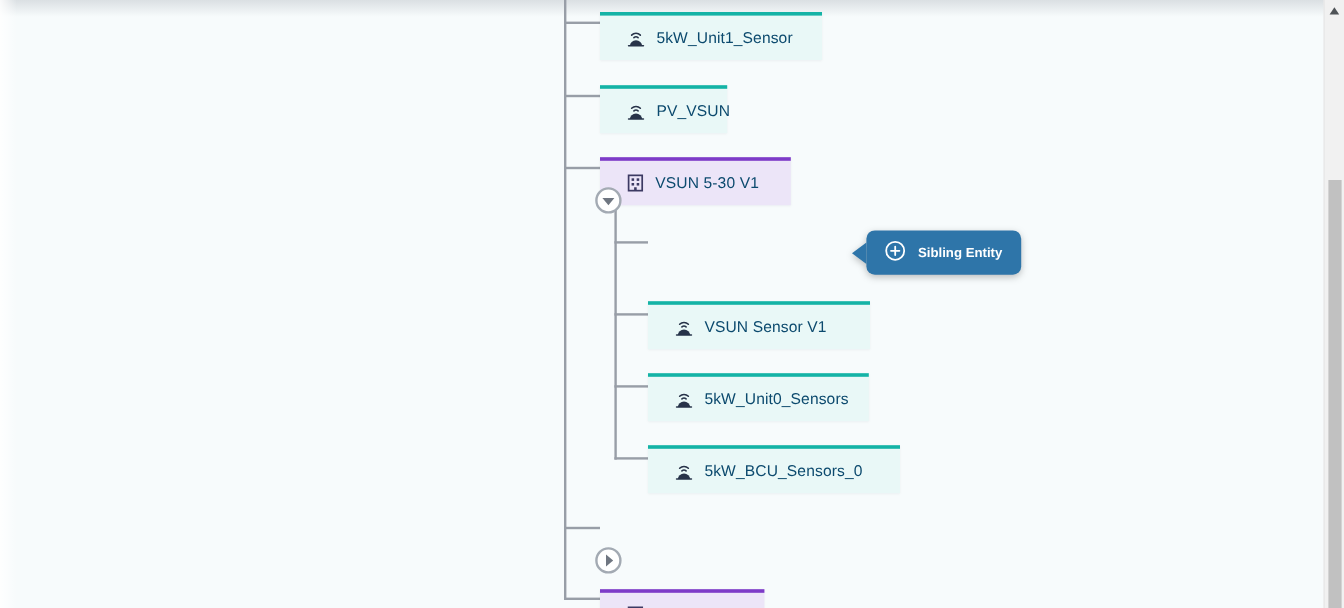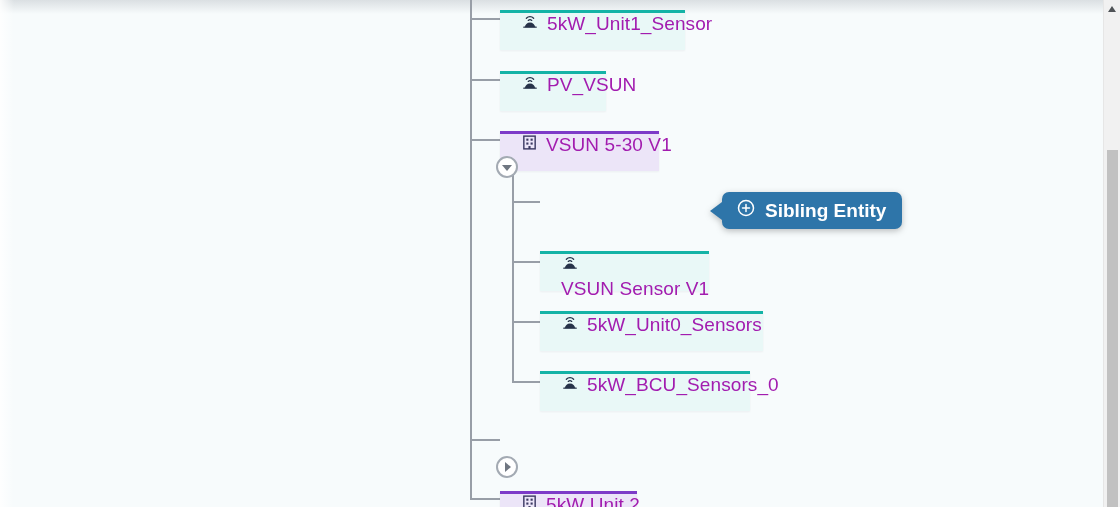--- a/index.html
+++ b/index.html
@@ -37,37 +37,37 @@
   #branch-8{left:470px;top:439px;width:30px;}
   #branch-9{left:470px;top:498px;width:30px;}
   #branch-4{left:512px;top:201px;width:28px;}
   #branch-5{left:512px;top:261px;width:28px;}
   #branch-6{left:512px;top:321px;width:28px;}
   #branch-7{left:512px;top:381px;width:28px;}
 
   
   .node{
     position:absolute;height:40px;box-sizing:border-box;
-    display:flex;align-items:flex-start;gap:8px;
+    display:flex;align-items:center;gap:8px;
     padding:0 20px 0 21px;
     border-top:3px solid;
-    font-size:19px;color:#a21caf;letter-spacing:.1px;
+    font-size:13px;color:#0c4a6e;letter-spacing:.1px;
     box-shadow:0 1px 2px rgba(16,24,40,.05);
     white-space:nowrap;
   }
   .node.teal{background:#e9f8f7;border-top-color:#14b3a6;}
   .node.purple{background:#ece5f8;border-top-color:#7d3bc8;}
   .node .icon{display:flex;align-items:center;justify-content:center;flex:0 0 auto;}
 
   #node-0{left:500px;top:10px;width:185px;}
   #node-1{left:500px;top:71px;width:106px;}
   #node-2{left:500px;top:131px;width:159px;}
   #node-3{left:540px;top:191px;width:173px;}
-  #node-4{left:540px;top:251px;width:169px;flex-direction:column;}
-  #node-5{left:540px;top:311px;width:223px;}
+  #node-4{left:540px;top:251px;width:185px;}
+  #node-5{left:540px;top:311px;width:184px;}
   #node-6{left:540px;top:371px;width:210px;}
   #node-7{left:500px;top:431px;width:193px;}
   #node-8{left:500px;top:491px;width:137px;}
 
   
   .toggle{
     position:absolute;width:22px;height:22px;border-radius:50%;
     background:#ffffff;border:2px solid #a3aab3;box-sizing:border-box;
     display:flex;align-items:center;justify-content:center;
     z-index:5;cursor:pointer;
@@ -84,21 +84,21 @@
     filter:drop-shadow(0 2px 3px rgba(0,0,0,.25));
   }
   .tooltip .pointer{
     width:0;height:0;
     border-top:9px solid transparent;border-bottom:9px solid transparent;
     border-right:12px solid #2e75a9;
   }
   .tooltip .btn{
     height:37px;background:#2e75a9;border-radius:7px;
     display:flex;align-items:center;gap:9px;padding:0 16px 0 14px;
-    color:#ffffff;font-weight:bold;font-size:19px;cursor:pointer;
+    color:#ffffff;font-weight:bold;font-size:11px;cursor:pointer;
   }
 
   
   .scrollbar{
     position:absolute;right:0;top:0;width:17px;height:507px;
     background:#f1f1f1;border-left:1px solid #e6e6e6;box-sizing:border-box;z-index:10;
   }
   .scroll-up{
     position:absolute;top:0;left:0;width:100%;height:17px;
     display:flex;align-items:center;justify-content:center;cursor:pointer;

